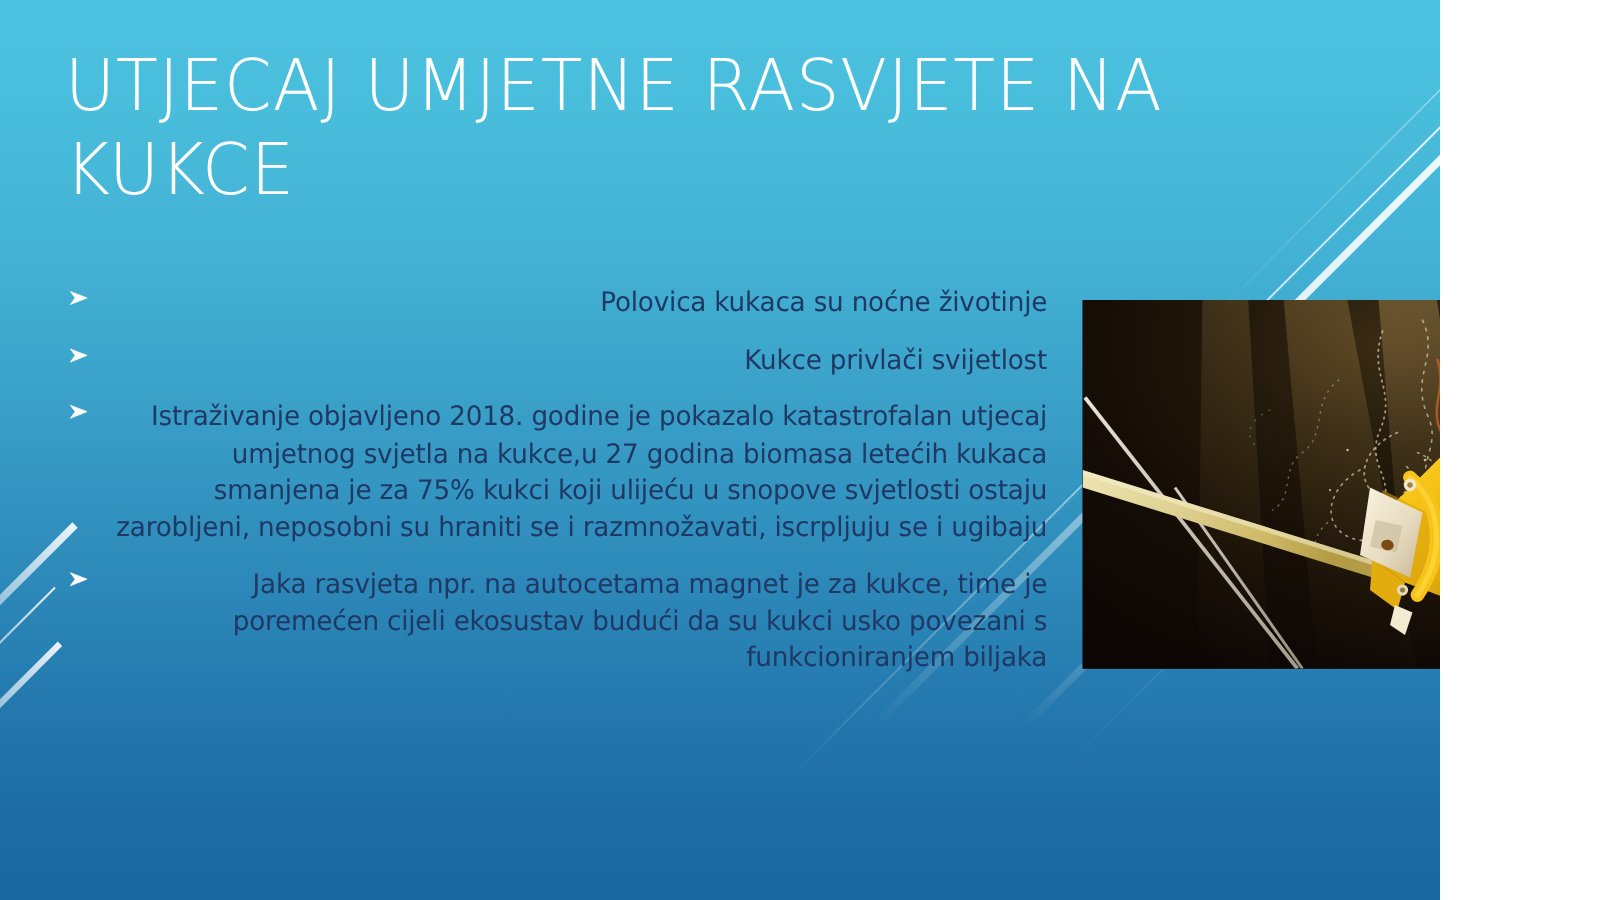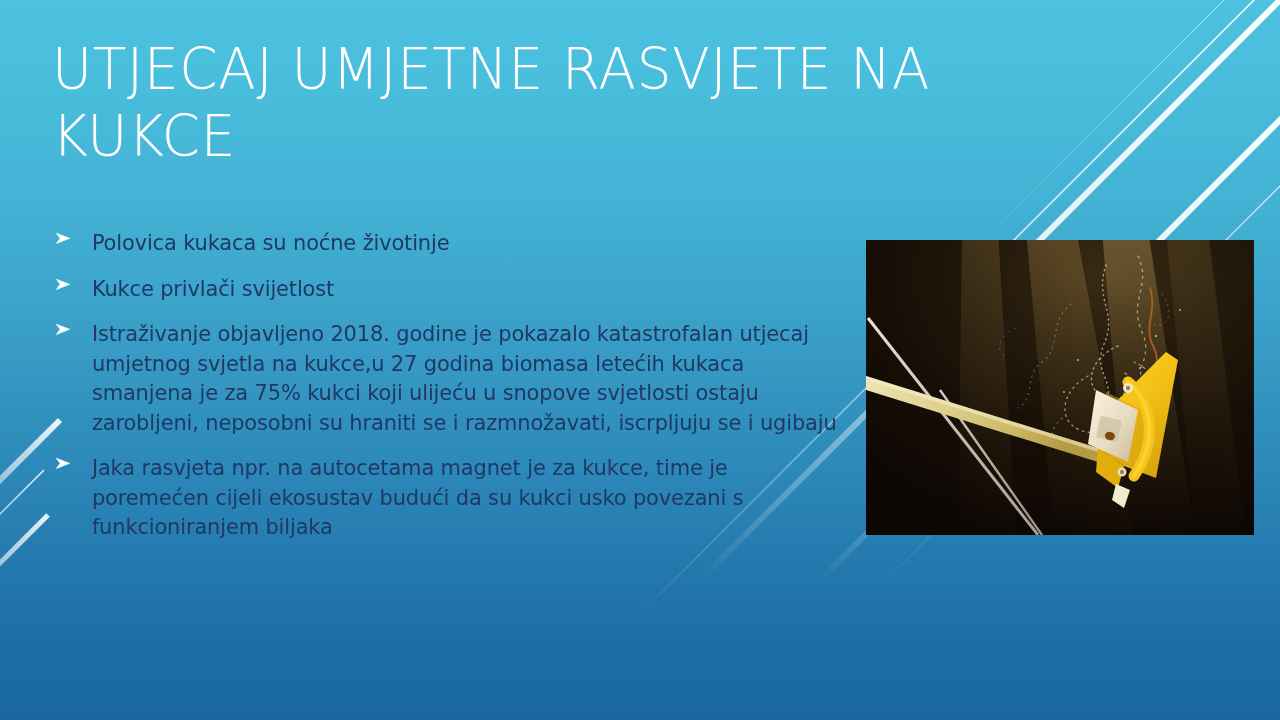--- a/index.html
+++ b/index.html
@@ -3,21 +3,21 @@
 <meta charset="utf-8">
 <style>
   html, body {
     margin: 0;
     padding: 0;
     background: #ffffff;
   }
 
   #slide {
     position: relative;
-    width: 1280px;
+    width: 1152px;
     height: 720px;
     overflow: hidden;
     background: linear-gradient(180deg,
         #4cc2e0 0%,
         #49bddc 12%,
         #43b2d4 28%,
         #3aa0c8 45%,
         #2e8cbb 62%,
         #2479ae 78%,
         #1d6da4 90%,
@@ -58,20 +58,21 @@
 
   
   #body-list {
     position: absolute;
     left: 48px;
     top: 228px;
     width: 810px;
     margin: 0;
     padding: 0;
     list-style: none;
+    text-align: right;
   }
 
   #body-list li {
     position: relative;
     padding-left: 45px;
     color: #1f3864;
     font-family: "DejaVu Sans", sans-serif;
     font-weight: 400;
     font-size: 21.5px;
     line-height: 29.5px;

